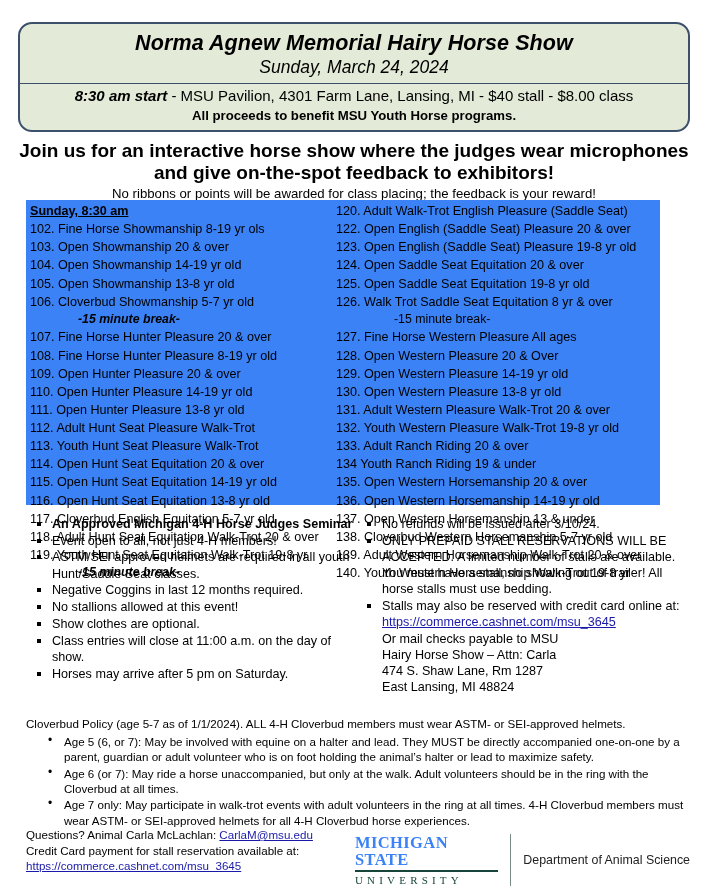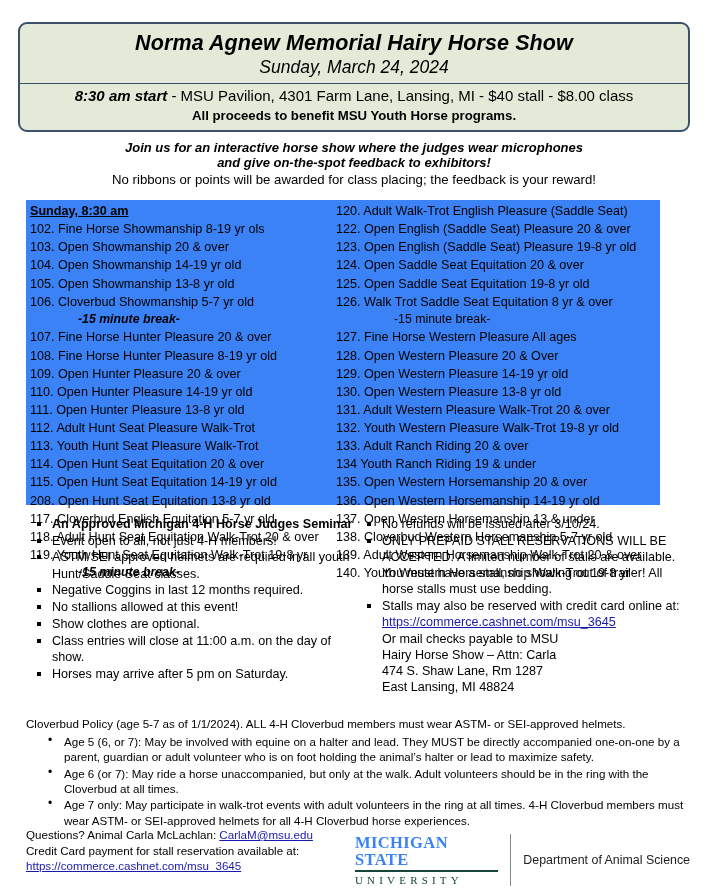--- a/index.html
+++ b/index.html
@@ -18,21 +18,21 @@
 
   
   .header-box {
     position: absolute;
     left: 18px;
     top: 22px;
     width: 672px;
     height: 110px;
     background: #e3ebd8;
     border: 2px solid #3c4f6b;
-    border-radius: 9px;
+    border-radius: 14px;
     box-sizing: border-box;
     overflow: hidden;
   }
   .header-title {
     text-align: center;
     font-size: 21.5px;
     font-weight: bold;
     font-style: italic;
     letter-spacing: 0.1px;
     margin-top: 7px;
@@ -69,23 +69,22 @@
 
   
   .tagline {
     position: absolute;
     left: 18px;
     top: 140px;
     width: 672px;
     text-align: center;
   }
   .tagline-line {
-    font-size: 13px;
-    font-weight: bold;
-    font-style: italic;
+    font-size: 19px;
+    font-weight: bold;
     line-height: 1.17;
   }
   .tagline-sub {
     font-size: 13.2px;
     margin-top: 2px;
     line-height: 1.2;
   }
 
   
   .classes-box {
@@ -279,21 +278,21 @@
         <div class="class-break">-15 minute break-</div>
         <div class="class-item">107. Fine Horse Hunter Pleasure 20 &amp; over</div>
         <div class="class-item">108. Fine Horse Hunter Pleasure 8-19 yr old</div>
         <div class="class-item">109. Open Hunter Pleasure 20 &amp; over</div>
         <div class="class-item">110. Open Hunter Pleasure 14-19 yr old</div>
         <div class="class-item">111. Open Hunter Pleasure 13-8 yr old</div>
         <div class="class-item">112. Adult Hunt Seat Pleasure Walk-Trot</div>
         <div class="class-item">113. Youth Hunt Seat Pleasure Walk-Trot</div>
         <div class="class-item">114. Open Hunt Seat Equitation 20 &amp; over</div>
         <div class="class-item">115. Open Hunt Seat Equitation 14-19 yr old</div>
-        <div class="class-item">208. Open Hunt Seat Equitation 13-8 yr old</div>
+        <div class="class-item">116. Open Hunt Seat Equitation 13-8 yr old</div>
         <div class="class-item">117. Cloverbud English Equitation 5-7 yr old</div>
         <div class="class-item">118. Adult Hunt Seat Equitation Walk-Trot 20 &amp; over</div>
         <div class="class-item">119. Youth Hunt Seat Equitation Walk-Trot 19-8 yr</div>
         <div class="class-break">-15 minute break-</div>
       </div>
   </div>
   <div class="classes-col classes-col-right">
     <div id="right-classes">
         <div class="class-item">120. Adult Walk-Trot English Pleasure (Saddle Seat)</div>
         <div class="class-item">122. Open English (Saddle Seat) Pleasure 20 &amp; over</div>

